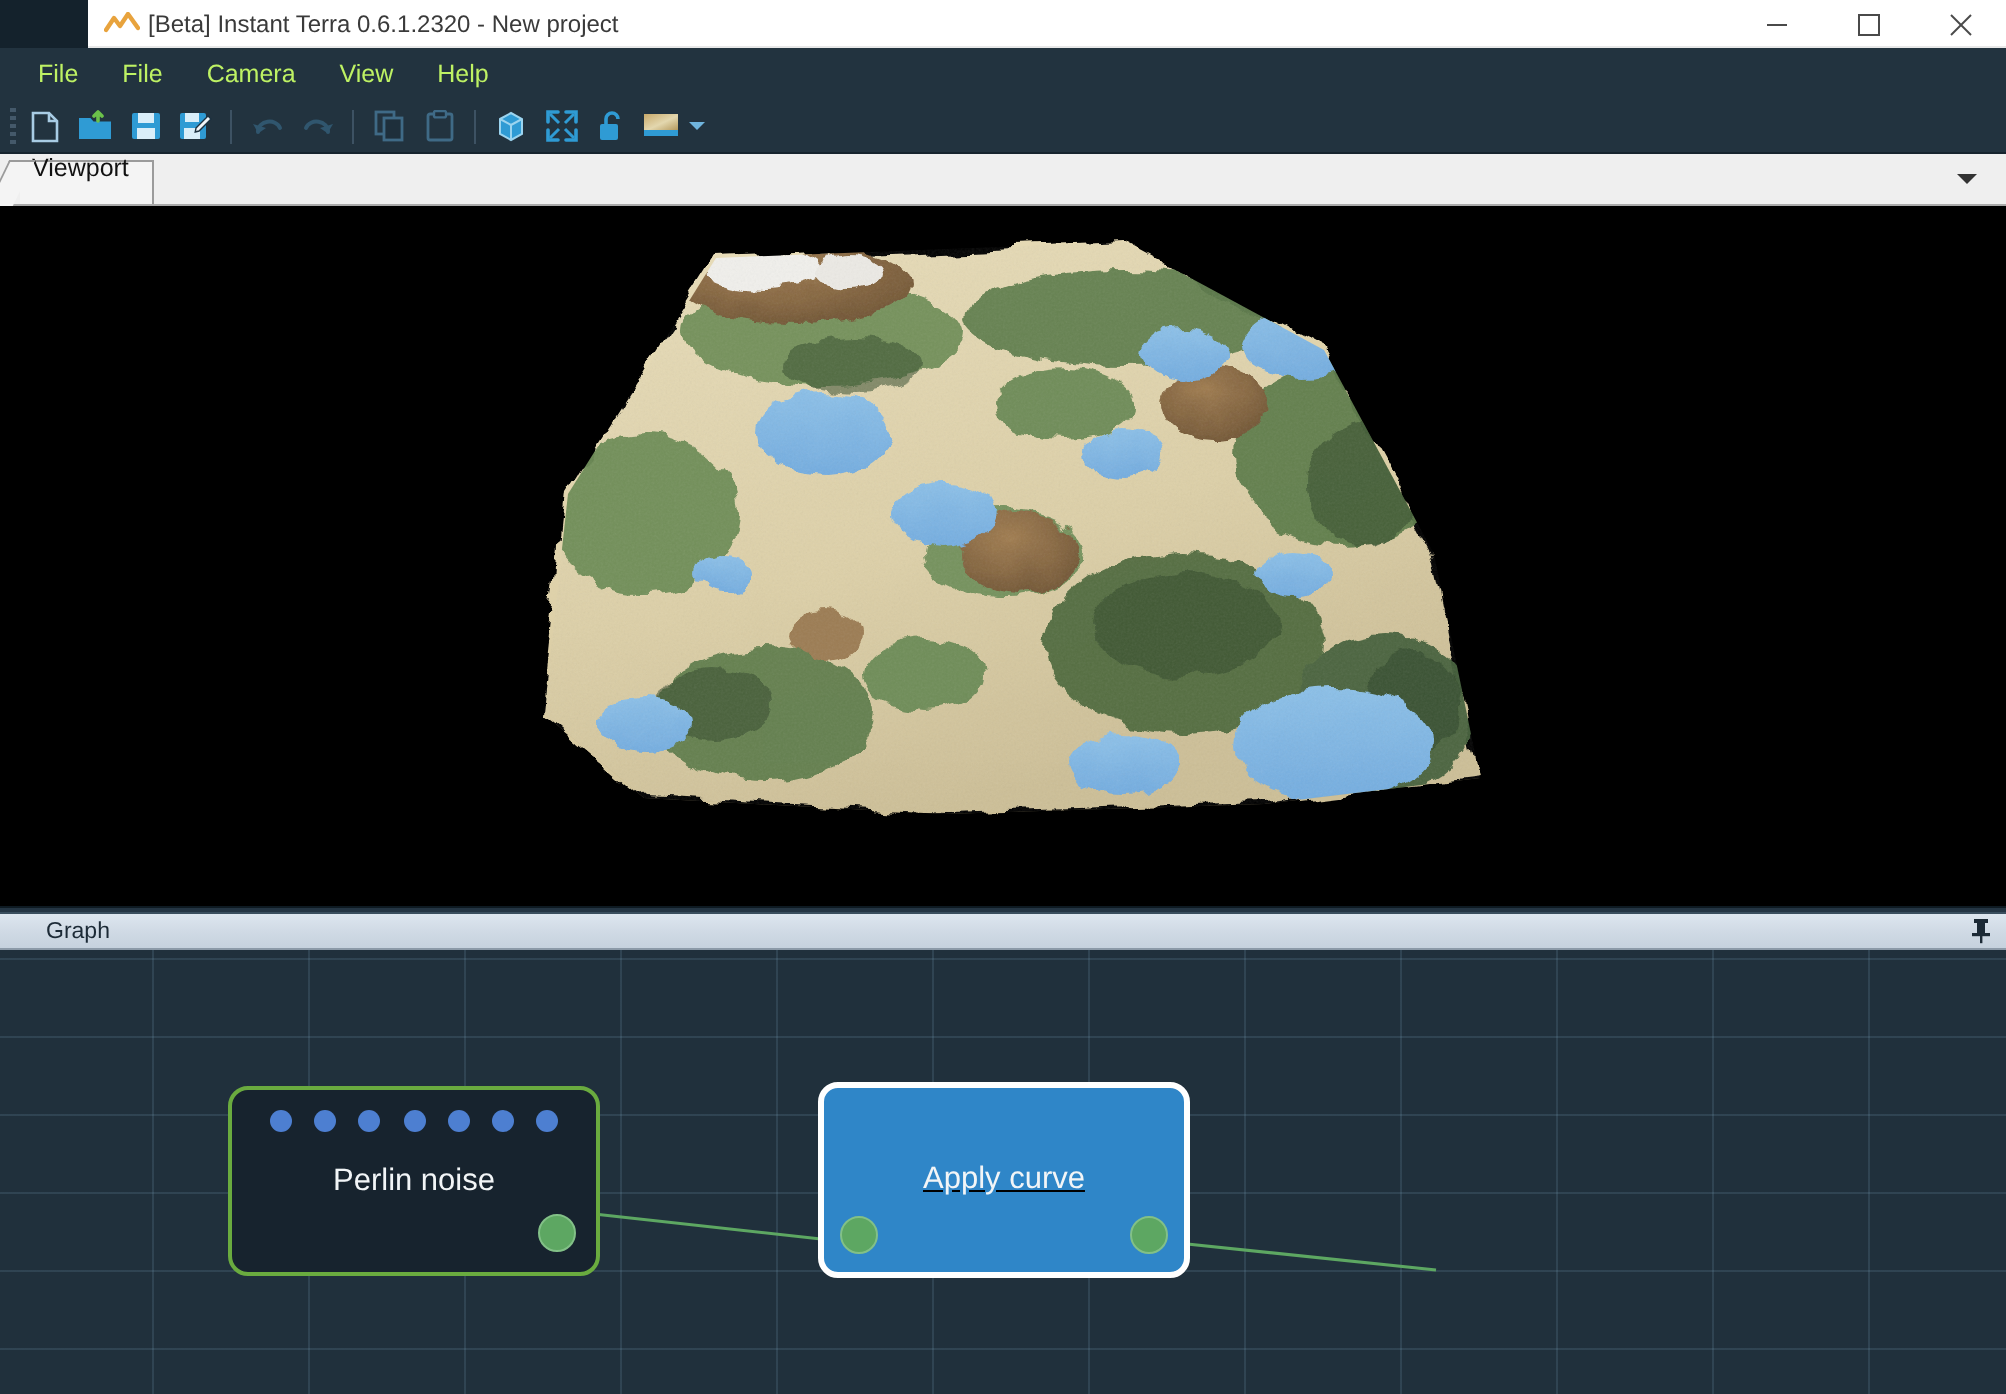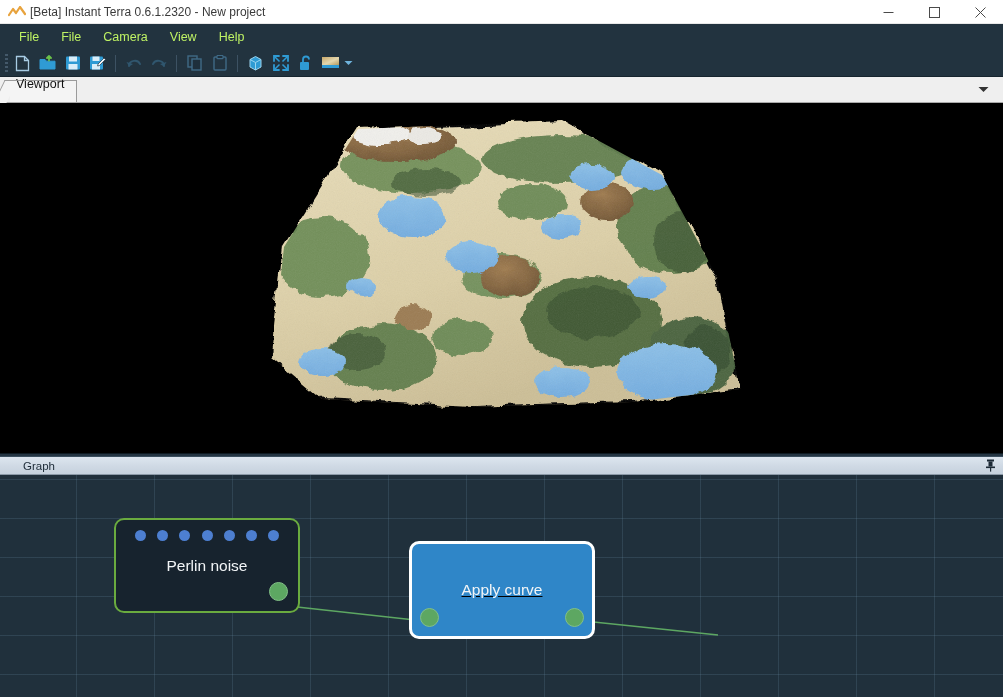--- a/index.html
+++ b/index.html
@@ -16,20 +16,21 @@
   }
 
   
   .titlebar {
     height: 24px;
     background: #ffffff;
     display: flex; align-items: center;
     flex: 0 0 24px;
     position: relative;
     border-bottom: 1px solid #e8e8e8;
+    margin-left: 44px;
   }
   .title-logo {
     width: 22px; height: 20px;
     margin-left: 6px;
     display: flex; align-items: center; justify-content: center;
   }
   .title-text {
     font-size: 12px;
     color: #3a3a3a;
     margin-left: 2px;
@@ -508,21 +509,21 @@
     </div>
   </div>
 
   <div class="graph-canvas">
 
     <svg class="wires" width="1003" height="220">
       <line x1="288" y1="131" x2="424" y2="146" stroke="#5da762" stroke-width="1.6"></line>
       <line x1="584" y1="146" x2="718" y2="160" stroke="#5da762" stroke-width="1.6"></line>
     </svg>
 
-    <div class="node node-perlin" style="left:114px; top:43px; width:186px; height:95px;">
+    <div class="node node-perlin" style="left:114px; top:68px; width:186px; height:95px;">
       <div class="param-dots">
         <span class="param-dot"></span>
         <span class="param-dot"></span>
         <span class="param-dot"></span>
         <span class="param-dot"></span>
         <span class="param-dot"></span>
         <span class="param-dot"></span>
         <span class="param-dot"></span>
       </div>
       <div class="node-label">Perlin noise</div>

